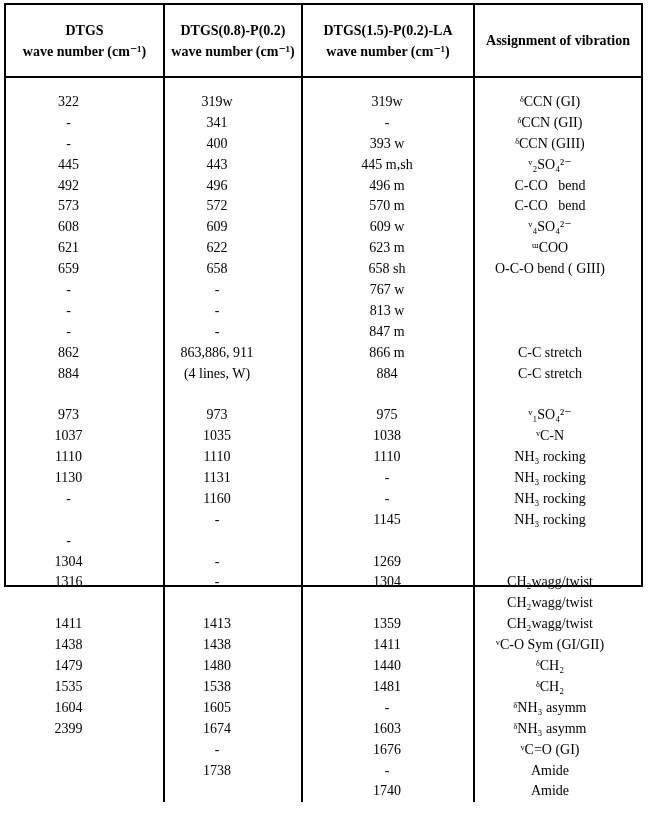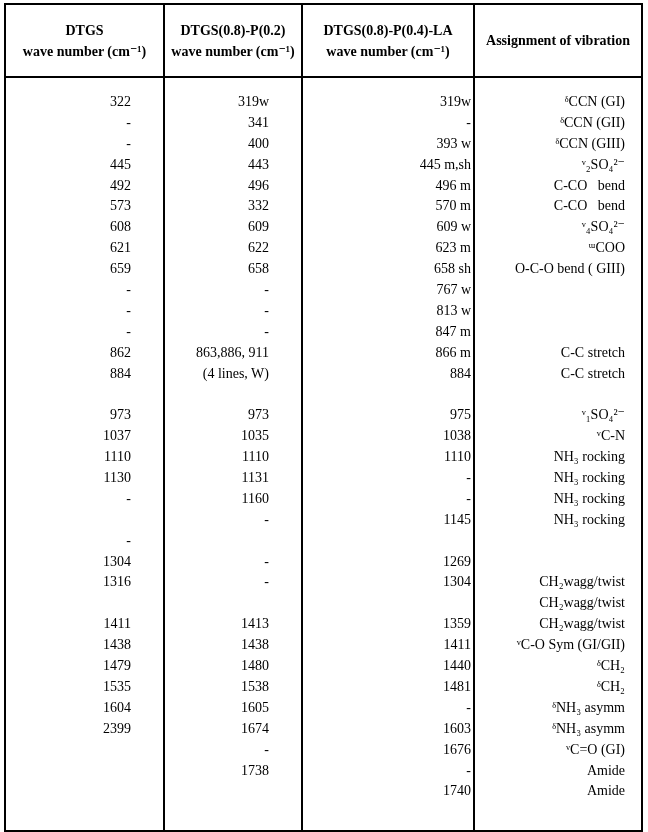--- a/index.html
+++ b/index.html
@@ -9,21 +9,21 @@
     height: 832px;
     background: #ffffff;
     color: #000;
     font-family: "Liberation Serif", "DejaVu Serif", "DejaVu Sans", serif;
   }
   .vtable {
     position: absolute;
     left: 4px;
     top: 3px;
     width: 639px;
-    height: 829px;
+    height: 584px;
     border: 2px solid #000;
     box-sizing: border-box;
     display: flex;
     flex-direction: column;
   }
   .thead {
     display: grid;
     grid-template-columns: 159px 138px 172px 1fr;
     height: 71px;
     border-bottom: 2px solid #000;
@@ -42,21 +42,21 @@
   }
   .thead .hcell:not(:last-child) { border-right: 2px solid #000; }
   .hline:empty { display: none; }
   .tbody {
     display: grid;
     grid-template-columns: 159px 138px 172px 1fr;
     flex: 1 1 auto;
   }
   .bcell {
     box-sizing: border-box;
-    text-align: right;
+    text-align: center;
     font-size: 14px;
     padding-top: 14px;
   }
   .tbody .bcell:not(:last-child) { border-right: 2px solid #000; }
   .bcell.c1 { padding-right: 32px; }
   .bcell.c2 { padding-right: 32px; }
   .bcell.c3 { padding-right: 2px; }
   .bcell.c4 { padding-right: 16px; }
   .line {
     height: 20.9px;
@@ -73,21 +73,21 @@
     <div class="thead">
       <div class="hcell">
         <div class="hline">DTGS</div>
         <div class="hline">wave number (cm⁻¹)</div>
       </div>
       <div class="hcell">
         <div class="hline">DTGS(0.8)-P(0.2)</div>
         <div class="hline">wave number (cm⁻¹)</div>
       </div>
       <div class="hcell">
-        <div class="hline">DTGS(0.8)-P(0.4)-LA</div>
+        <div class="hline">DTGS(1.5)-P(0.2)-LA</div>
         <div class="hline">wave number (cm⁻¹)</div>
       </div>
       <div class="hcell">
         <div class="hline">Assignment of vibration</div>
 
       </div>
     </div>
 
     <div class="tbody">
       <div class="bcell c1">
@@ -123,21 +123,21 @@
           <div class="line">1604</div>
           <div class="line">2399</div>
           <div class="line"></div>
         </div>
       <div class="bcell c2">
           <div class="line">319w</div>
           <div class="line">341</div>
           <div class="line">400</div>
           <div class="line">443</div>
           <div class="line">496</div>
-          <div class="line">332</div>
+          <div class="line">572</div>
           <div class="line">609</div>
           <div class="line">622</div>
           <div class="line">658</div>
           <div class="line">-</div>
           <div class="line">-</div>
           <div class="line">-</div>
           <div class="line">863,886, 911</div>
           <div class="line">(4 lines, W)</div>
           <div class="line"></div>
           <div class="line">973</div>

